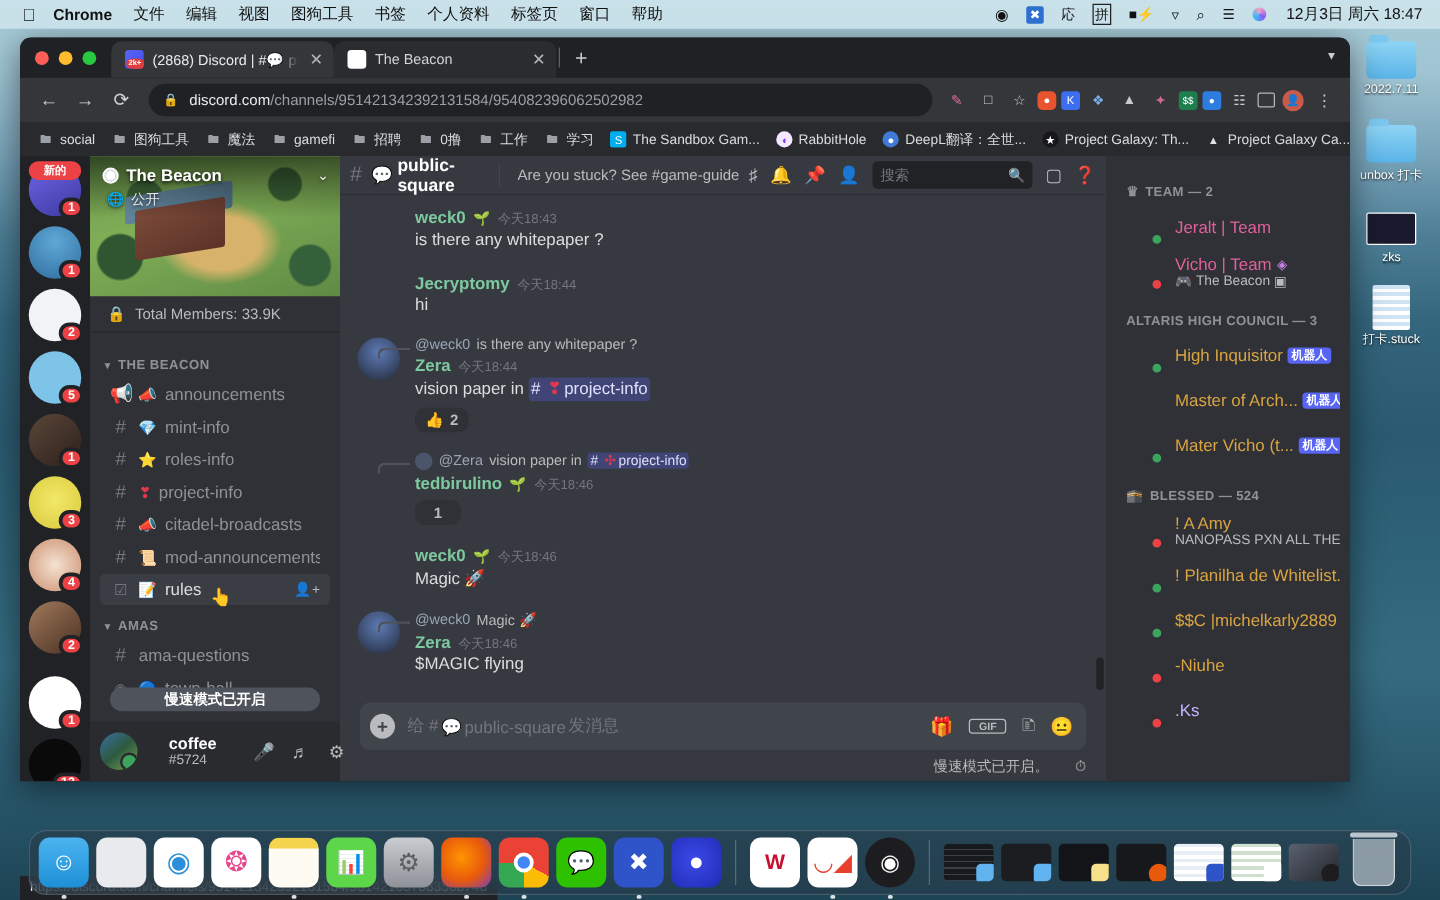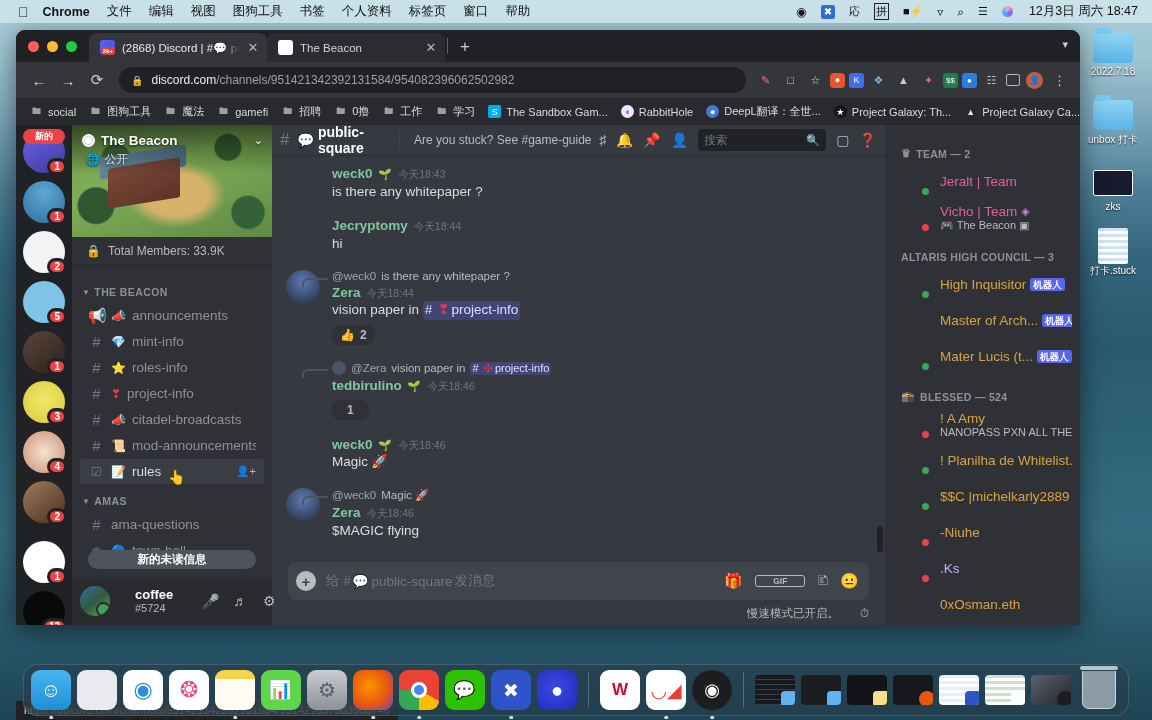--- a/index.html
+++ b/index.html
@@ -255,21 +255,21 @@
     display: flex; align-items: center; padding: 0 10px 0 8px; gap: 10px;
   }
   .composer .plus {
     width: 20px; height: 20px; border-radius: 50%; background: #b9bbbe; color: #40444b;
     display: flex; align-items: center; justify-content: center; font-size: 15px; font-weight: bold;
     line-height: 1; flex: 0 0 20px;
   }
   .composer .ph { color: #72767d; font-size: 13.5px; flex: 1; display: flex; align-items: center; gap: 2px; }
   .composer .cicons { display: flex; align-items: center; gap: 12px; color: #b9bbbe; font-size: 15px; }
   .gifbtn { border: 1.6px solid #b9bbbe; border-radius: 3px; font-size: 8.5px; font-weight: bold;
-            padding: 1px 17px; line-height: 1; color: #b9bbbe; }
+            padding: 1px 7px; line-height: 1; color: #b9bbbe; }
   .slowmode {
     display: flex; align-items: center; justify-content: flex-end; gap: 21px;
     padding: 0 16px 4px 0; color: #b9bbbe; font-size: 11.5px;
   }
 
   
   .members { width: 195px; background: #2f3136; overflow: hidden; padding-top: 8px; }
   .mcat {
     display: flex; align-items: center; gap: 5px; padding: 14px 8px 5px 16px;
     color: #8e9297; font-size: 10.5px; font-weight: bold; letter-spacing: .3px; text-transform: uppercase;
@@ -335,21 +335,21 @@
                    background: rgba(235,240,245,0.75); border-radius: 2px; }
 </style>
 </head>
 <body>
 
 <div class="deskicons">
   <div class="dicon">
     <div class="glyph">
         <div class="folderglyph"></div>
       </div>
-    <div class="lbl">2022.7.18</div>
+    <div class="lbl">2022.7.11</div>
   </div>
   <div class="dicon" style="margin-top:18px;">
     <div class="glyph">
         <div class="folderglyph"></div>
       </div>
     <div class="lbl">unbox 打卡</div>
   </div>
   <div class="dicon" style="margin-top:16px;">
     <div class="glyph">
         <div class="darkglyph"></div>
@@ -628,21 +628,21 @@
         <div class="chan">
           <span class="hash">#</span>
           <span class="cname">ama-questions</span>
         </div>
         <div class="chan">
           <span class="hash" style="font-size:12px;">◉</span>
           <span class="emoji">🔵</span>
           <span class="cname">town-hall</span>
         </div>
 
-        <div class="unreadpill">新的未读信息</div>
+        <div class="unreadpill">慢速模式已开启</div>
       </div>
 
       <div class="userpanel">
         <div class="uav"></div>
         <div>
           <div class="uname">coffee</div>
           <div class="utag">#5724</div>
         </div>
         <div class="uicons">
           <span class="uico" style="color:#ed4245;">🎤</span>
@@ -857,21 +857,21 @@
           </span>
         </span>
       </div>
       <div class="member">
         <span class="mav">
           <span class="inner" style="background:radial-gradient(circle at 50% 40%,#f0dd9c,#b2964e);"></span>
           <span class="status online"></span>
         </span>
         <span class="minfo">
           <span class="mn" style="color:#d9a441;">
-            <span>Mater Lucis (t...</span>
+            <span>Mater Vicho (t...</span>
             <span class="botbadge">机器人</span>
           </span>
         </span>
       </div>
 
       <div class="mcat">
         <span style="font-size:11px;">🕋</span>
         <span>BLESSED — 524</span>
       </div>
       <div class="member">
@@ -920,30 +920,20 @@
         </span>
       </div>
       <div class="member">
         <span class="mav">
           <span class="inner" style="background:radial-gradient(circle at 50% 35%,#5a2b3c,#120c12);"></span>
           <span class="status dnd"></span>
         </span>
         <span class="minfo">
           <span class="mn" style="color:#c4b5fd;">
               <span>.Ks</span>
-            </span>
-        </span>
-      </div>
-      <div class="member">
-        <span class="mav">
-          <span class="inner" style="background:radial-gradient(circle at 50% 35%,#a255c4,#4a1c63);"></span>
-        </span>
-        <span class="minfo">
-          <span class="mn" style="color:#d9a441;">
-              <span>0xOsman.eth</span>
             </span>
         </span>
       </div>
 
     </div>
   </div>
 </div>
 
 <div class="statusurl">https://discord.com/channels/951421342392131584/951421657883508746</div>
 

